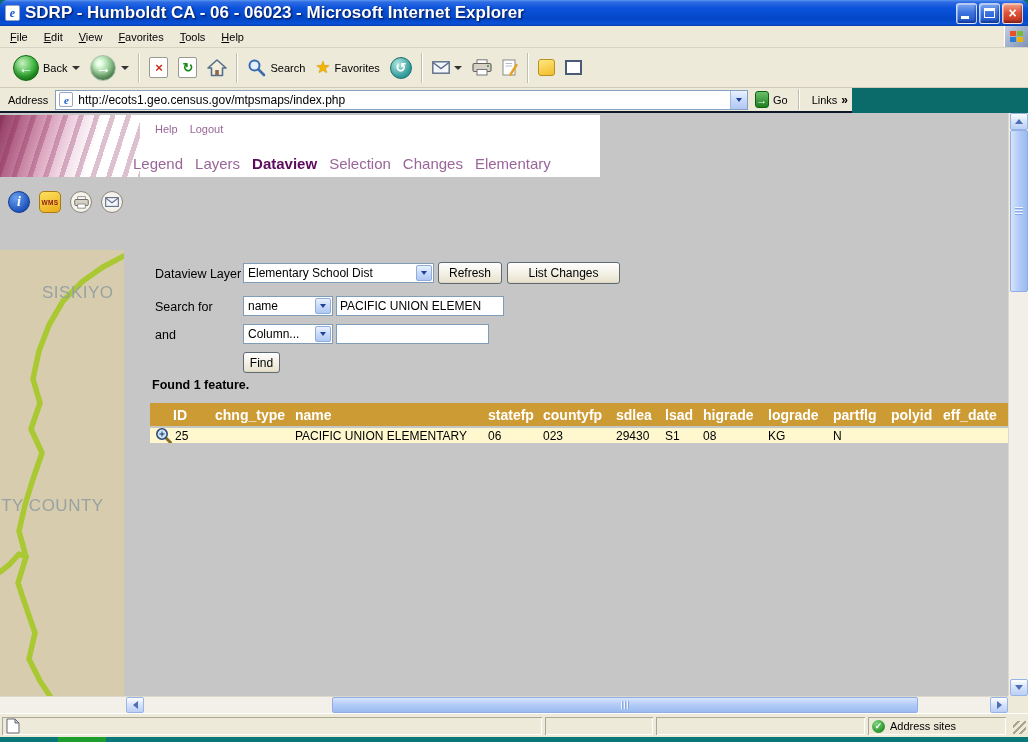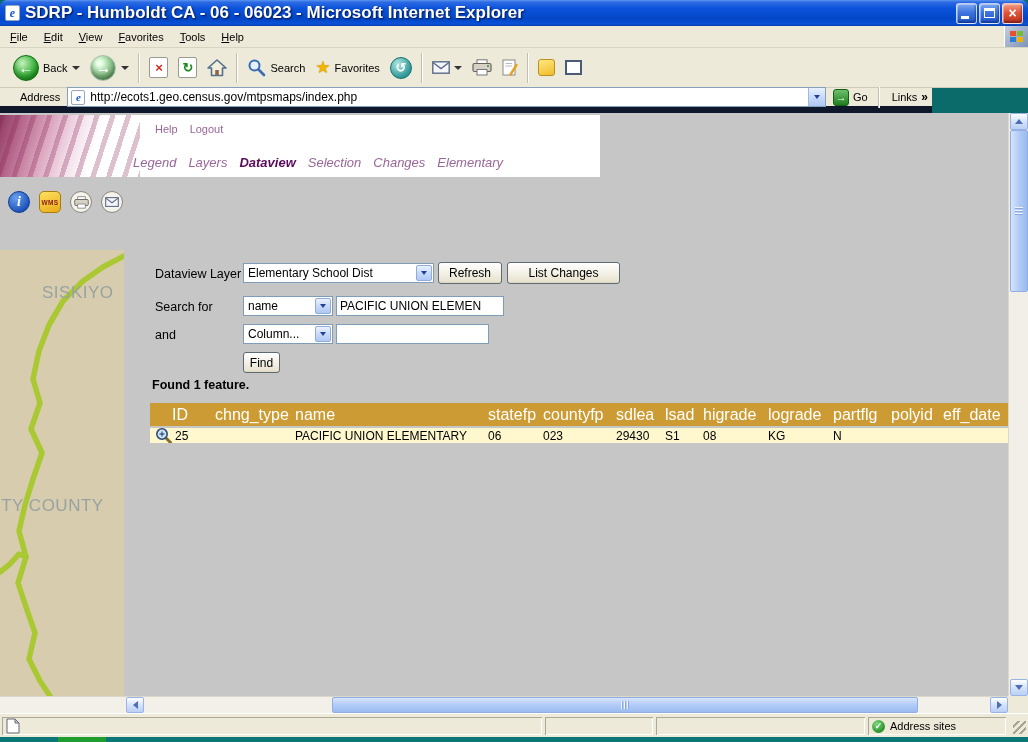--- a/index.html
+++ b/index.html
@@ -63,22 +63,22 @@
   .star{color:#F5B400;font-size:17px;line-height:1;text-shadow:0 0 1px #A07000;}
   .hist{width:22px;height:22px;border-radius:50%;display:flex;align-items:center;justify-content:center;
     background:radial-gradient(circle at 35% 30%,#B0E8E0,#2E9898 70%);border:1px solid #1A7070;
     color:#fff;font-size:13px;font-weight:bold;}
   .msgr{width:17px;height:17px;border-radius:3px;background:linear-gradient(160deg,#FFE882,#F0BC28);
     border:1px solid #B8921C;}
   .disc{width:17px;height:15px;background:#fff;border:2px solid #4A5A78;}
   .mail-caret{margin-left:0;}
 
   
-  .addressbar{position:absolute;left:0;top:88px;width:932px;height:25px;background:#EDEAD9;
-    border-bottom:7px solid #0f172a;display:flex;align-items:center;padding-left:20px;}
+  .addressbar{position:absolute;left:0;top:88px;width:852px;height:25px;background:#EDEAD9;
+    border-bottom:2px solid #0f172a;display:flex;align-items:center;padding-left:8px;}
   .addr-label{font-size:11px;color:#000;margin-right:7px;}
   .addr-field{width:845px;height:20px;background:#fff;border:1px solid #85A0BC;position:relative;
     display:flex;align-items:center;padding-left:3px;overflow:hidden;}
   .page-ico{width:14px;height:15px;background:#fff;border:1px solid #9AA6C0;border-radius:2px;flex:0 0 auto;
     display:flex;align-items:center;justify-content:center;color:#1A5ACD;font-weight:bold;
     font-style:italic;font-family:"Liberation Serif",serif;font-size:11px;}
   .addr-url{font-size:12px;color:#000;margin-left:5px;white-space:nowrap;}
   .addr-drop{position:absolute;right:0;top:0;width:17px;height:18px;border-left:1px solid #A0B8E0;
     background:linear-gradient(180deg,#E9F1FE,#C3D6F8 60%,#AFC8F4);
     display:flex;align-items:center;justify-content:center;}
@@ -94,21 +94,21 @@
 
   
   .viewport{position:absolute;left:0;top:113px;width:1008px;height:583px;background:var(--content-bg);overflow:hidden;}
   .band{position:absolute;left:0;top:2px;width:600px;height:62px;background:#fff;}
   .swoosh{position:absolute;left:0;top:0;width:140px;height:62px;
     background:
       repeating-linear-gradient(108deg,rgba(130,30,80,.28) 0 5px,rgba(255,255,255,0) 5px 15px),
       linear-gradient(108deg,#8E3A60 0%,#B86A8E 16%,#DCA8C0 34%,#F2DCE8 50%,#FFFFFF 66%);}
   .hdr-links{position:absolute;left:155px;top:8px;display:flex;gap:12px;font-size:11px;color:var(--nav-link);}
   .hdr-links span{cursor:pointer;}
-  .nav-tabs{position:absolute;left:133px;top:40px;display:flex;gap:12px;font-size:13px;color:var(--nav-link);font-style:italic;}
+  .nav-tabs{position:absolute;left:133px;top:40px;display:flex;gap:12px;font-size:15px;color:var(--nav-link);}
   .tab{white-space:nowrap;}
   .tab.active{color:var(--nav-active);font-weight:bold;}
 
   .tool-icons{position:absolute;left:8px;top:78px;display:flex;gap:9px;align-items:center;}
   .pg-ic{width:22px;height:22px;border-radius:50%;display:flex;align-items:center;justify-content:center;
     background:#F4F2EA;border:1px solid #8A887C;}
   .pg-ic.info{background:radial-gradient(circle at 35% 30%,#6AA0F0,#1A50B8 75%);border-color:#123C90;
     color:#fff;font-family:"Liberation Serif",serif;font-style:italic;font-weight:bold;font-size:14px;}
   .pg-ic.wms{background:linear-gradient(160deg,#FFE060,#E8AC18);border-color:#A87C10;border-radius:5px;
     font-size:6.5px;font-weight:bold;color:#8A1A10;letter-spacing:.3px;}
@@ -127,21 +127,21 @@
   .xp-input{position:absolute;height:20px;border:1px solid #7F9DB9;background:#fff;font-size:12px;
     padding:0 3px;font-family:inherit;}
   .xp-btn{position:absolute;height:22px;font-size:12px;font-family:inherit;color:#000;
     background:linear-gradient(180deg,#FFFFFF,#F4F1E6 48%,#E9E4D2 90%,#DDD6C0);
     border:1px solid #5F6B73;border-radius:3px;padding:0 8px;text-align:center;}
   .summary{position:absolute;left:152px;top:265px;font-size:12.5px;font-weight:bold;color:#000;}
 
   .results-table{position:absolute;left:150px;top:290px;width:858px;}
   .tr{display:flex;}
   .th-row{background:var(--table-header-bg);height:23px;}
-  .th{color:#fff;font-weight:normal;font-size:16px;display:flex;align-items:center;padding-left:5px;overflow:hidden;white-space:nowrap;}
+  .th{color:#fff;font-weight:bold;font-size:14px;display:flex;align-items:center;padding-left:5px;overflow:hidden;white-space:nowrap;}
   .th.center{justify-content:center;padding-left:0;}
   .td-row{background:var(--table-row-bg);height:15px;margin-top:2px;}
   .td{font-size:12px;color:#000;display:flex;align-items:center;padding-left:5px;gap:3px;overflow:hidden;white-space:nowrap;}
   .c0{width:60px;}.c1{width:80px;}.c2{width:193px;}.c3{width:55px;}.c4{width:73px;}.c5{width:49px;}
   .c6{width:38px;}.c7{width:65px;}.c8{width:65px;}.c9{width:58px;}.c10{width:52px;}.c11{width:70px;}
 
   
   .vscroll{position:absolute;left:1008px;top:113px;width:20px;height:583px;background:#F1EFE7;border-left:1px solid #DCD9CC;}
   .scroll-btn{position:absolute;width:18px;height:17px;left:1px;border:1px solid #98B4E4;border-radius:2px;
     background:linear-gradient(180deg,#FDFEFF,#D3E0F9 55%,#BAD0F5);

